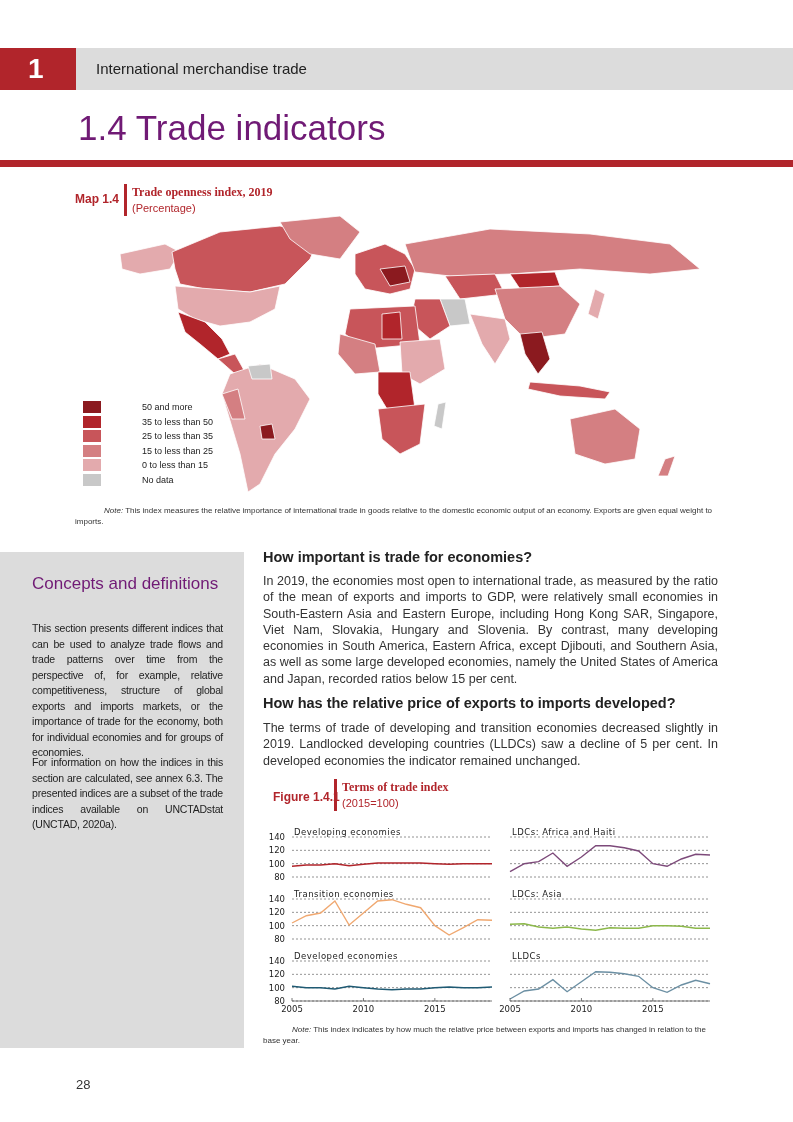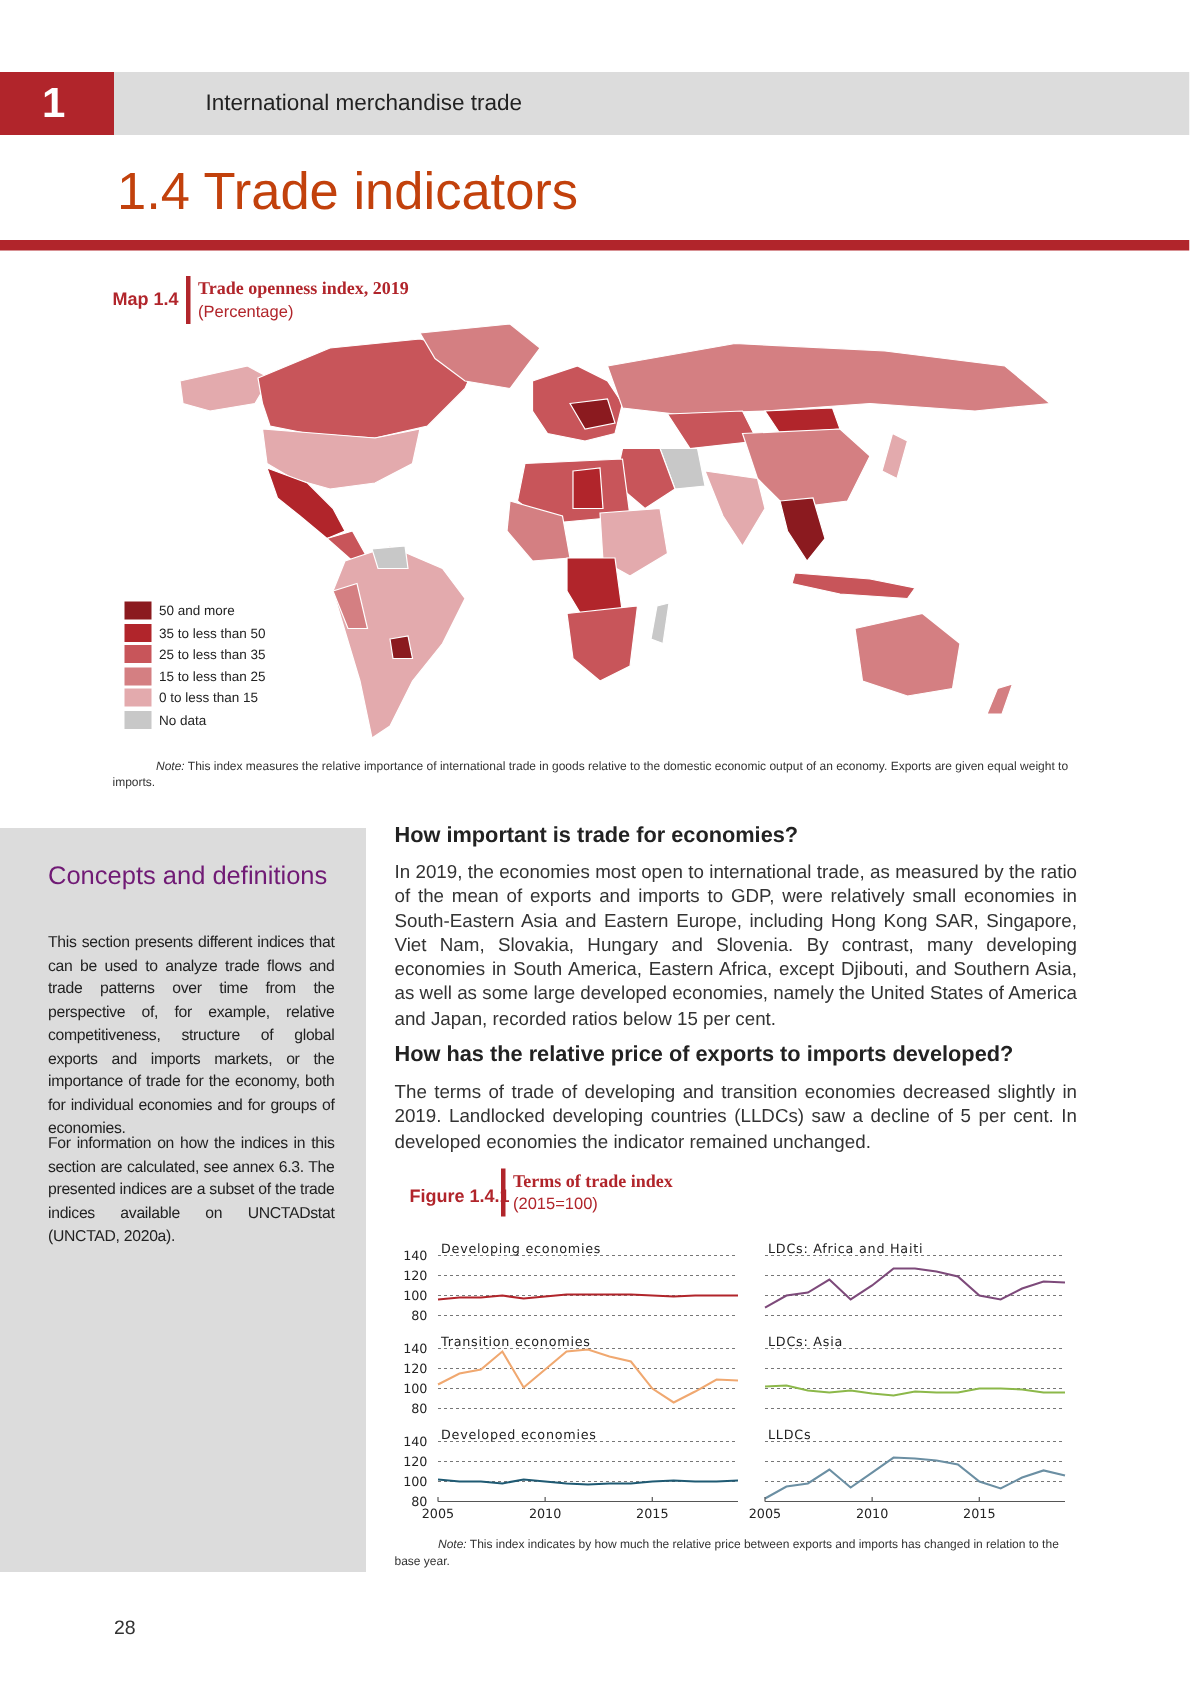--- a/index.html
+++ b/index.html
@@ -1,28 +1,28 @@
 <!DOCTYPE html>
 <html><head>
 <meta charset="utf-8">
 <style>
   html,body{margin:0;padding:0;background:#fff;}
   body{width:793px;height:1122px;position:relative;overflow:hidden;font-family:"Liberation Sans",sans-serif;color:#222;}
   .topbar{position:absolute;left:0;top:48px;width:793px;height:42px;background:#dcdcdc;}
   .chapnum{position:absolute;left:0;top:48px;width:76px;height:42px;background:#b1252b;color:#fff;font-weight:bold;font-size:28px;line-height:42px;text-indent:28px;}
-  .chaptitle{position:absolute;left:96px;top:60px;font-size:15px;color:#222;margin-left:41px;}
-  .pagetitle{position:absolute;left:78px;top:108px;font-size:35px;color:#c2410c;font-weight:300;}
+  .chaptitle{position:absolute;left:96px;top:60px;font-size:15px;color:#222;}
+  .pagetitle{position:absolute;left:78px;top:108px;font-size:35px;color:#701a75;font-weight:300;}
   .redrule{position:absolute;left:0;top:160px;width:793px;height:7px;background:#b1252b;}
   .figlabel{position:absolute;font-weight:bold;color:#b1252b;font-size:12px;}
   .figbar{position:absolute;width:3px;background:#b1252b;}
   .figtitle{position:absolute;font-weight:bold;color:#b1252b;font-size:12px;font-family:Liberation Serif, serif;}
   .figsub{position:absolute;color:#b1252b;font-size:11px;}
   .map{position:absolute;left:110px;top:214px;width:620px;height:285px;}
   .legend{position:absolute;left:83px;top:400px;font-size:9px;color:#222;}
-  .legend .row{display:flex;align-items:center;height:14.5px;}
+  .legend .row{display:flex;align-items:center;height:14.5px;gap:36px;}
   .legend .sw{width:18px;height:12px;margin-right:5px;}
   .note{position:absolute;font-size:8px;color:#333;line-height:11px;}
   .note i{font-style:italic;margin-left:29px;}
   .sidebox{position:absolute;left:0;top:552px;width:244px;height:496px;background:#dcdcdc;}
   .sidehead{position:absolute;left:32px;top:574px;font-size:17px;color:#701a75;}
   .sidetext{position:absolute;left:32px;width:191px;font-size:10.5px;line-height:15.5px;color:#222;text-align:justify;font-family:"Liberation Sans",sans-serif;letter-spacing:-0.2px;}
   .h2{position:absolute;left:263px;font-weight:bold;font-size:14.5px;color:#222;}
   .body{position:absolute;left:263px;width:455px;font-size:12.5px;line-height:16.3px;text-align:justify;color:#333;}
   .pgnum{position:absolute;left:76px;top:1077px;font-size:13px;color:#333;}
   svg text{font-family:"DejaVu Sans",sans-serif;}

